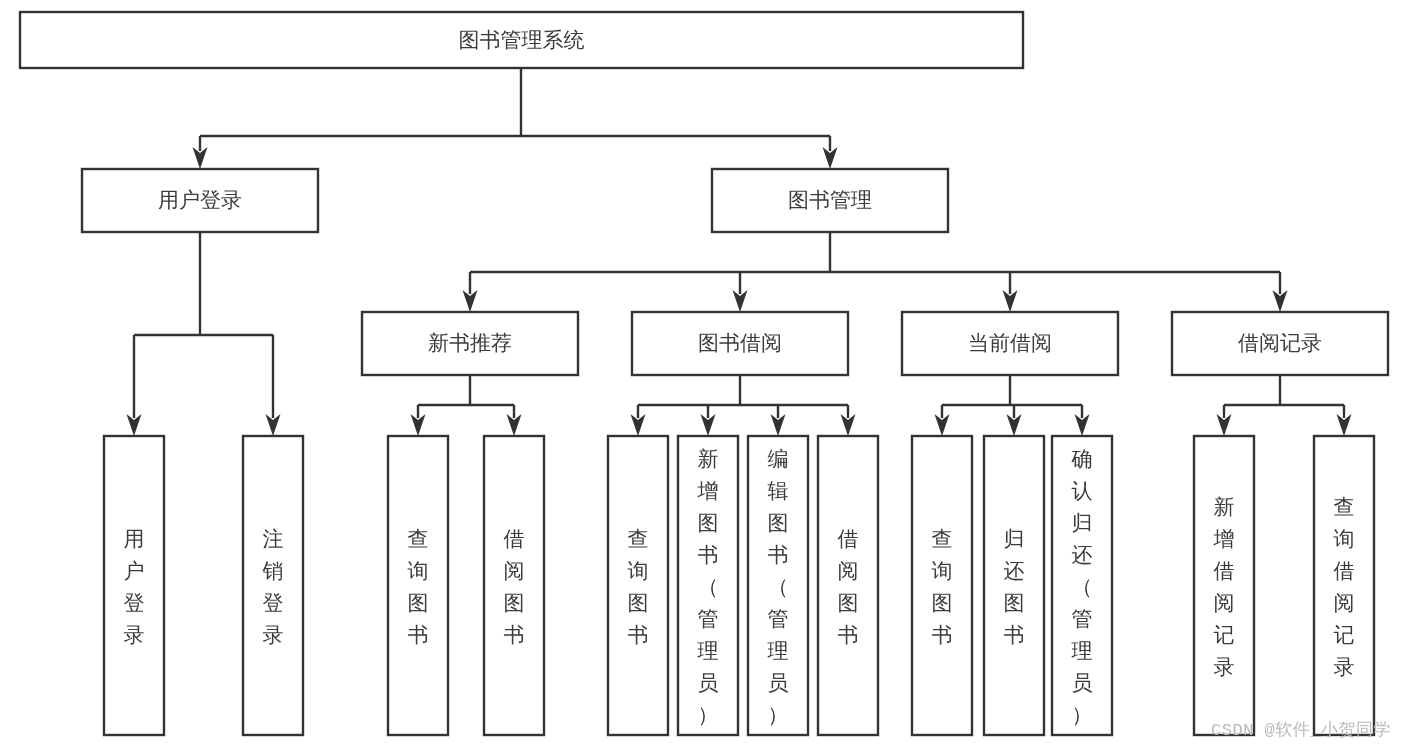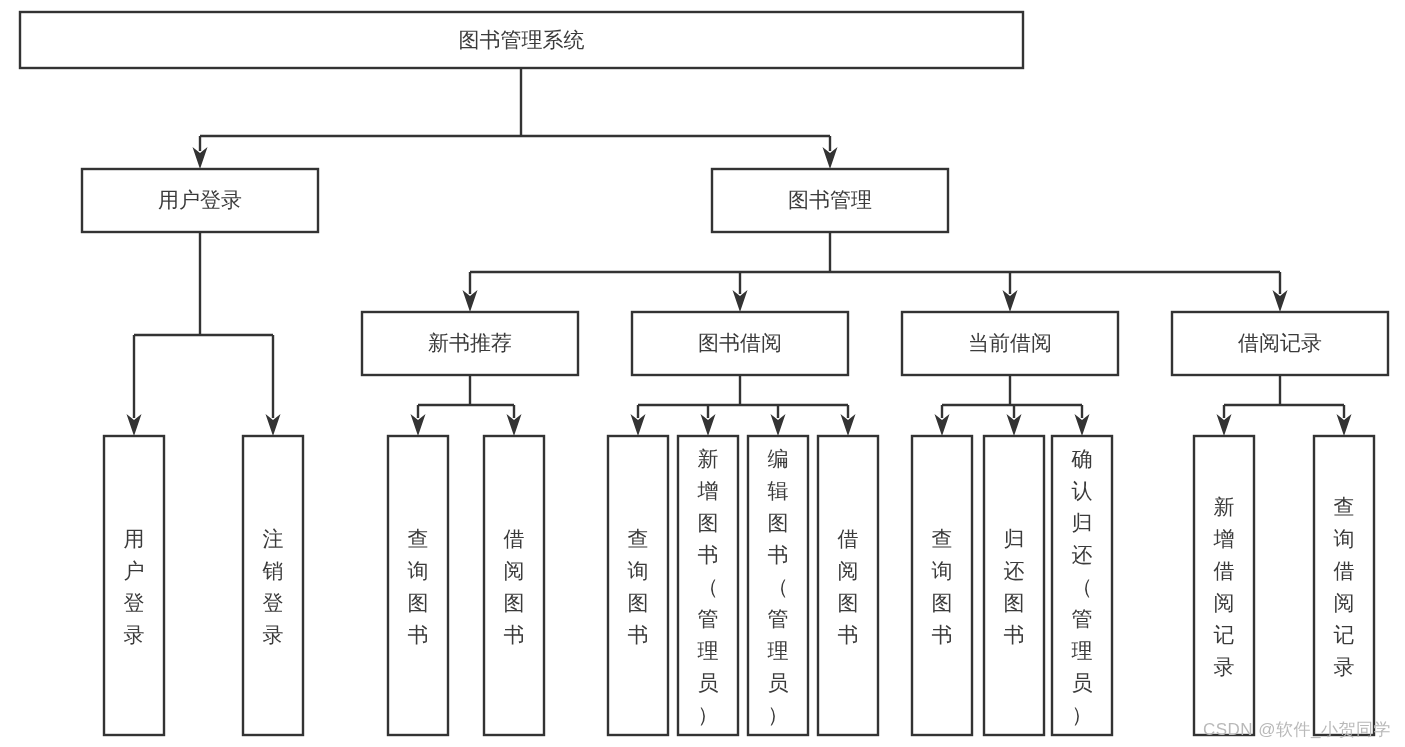--- a/index.html
+++ b/index.html
@@ -53,21 +53,21 @@
     stroke-linecap: butt;
   }
   .arrow-head {
     fill: #333333;
     stroke: none;
   }
   .watermark {
     position: absolute;
     right: 14px;
     bottom: 6px;
-    font-family: Liberation Sans, sans-serif;
+    font-family: Liberation Mono, monospace;
     font-size: 17px;
     color: #b9b9b9;
     letter-spacing: 0.5px;
     white-space: nowrap;
     user-select: none;
   }
 </style>
 </head>
 <body>
 

